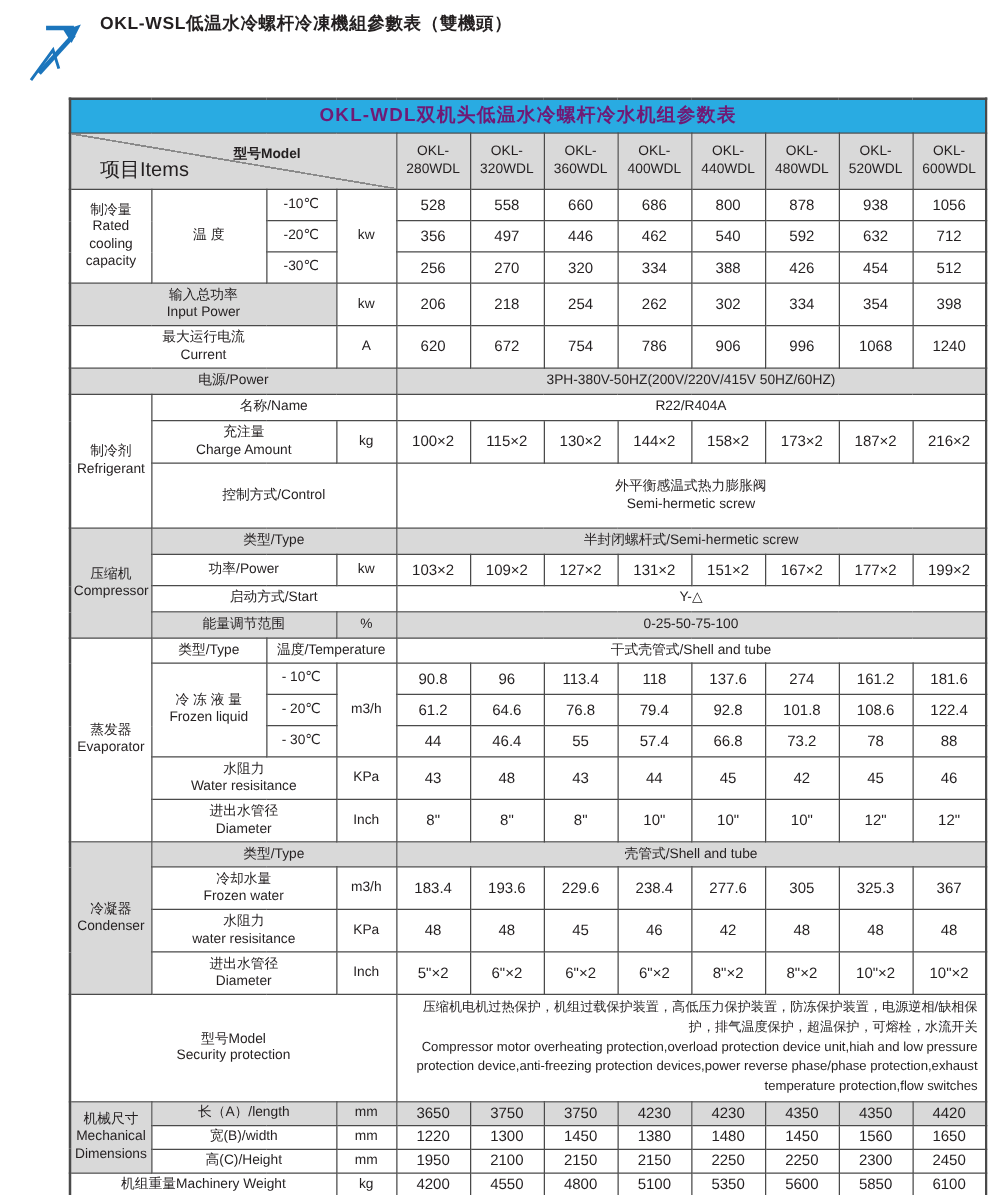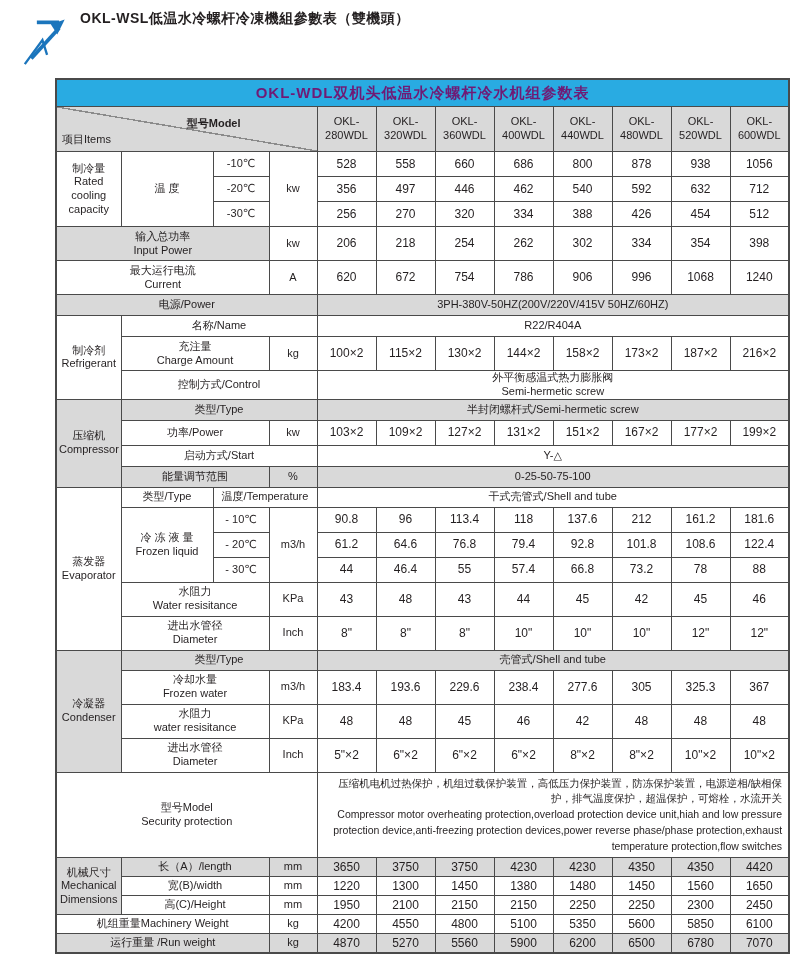--- a/index.html
+++ b/index.html
@@ -25,25 +25,25 @@
   .zh,.en { display:block; }
   .lefttext { text-align:right; padding:3px 6px; }
   .sec-text { font-size:10.5px; line-height:1.5; }
 
   
   .corner-cell { padding:0; }
   .corner { position:relative; height:44px;
             background:linear-gradient(to top right,
               transparent calc(50% - 0.7px), #8a8a8a calc(50% - 0.7px),
               #8a8a8a calc(50% + 0.7px), transparent calc(50% + 0.7px)); }
-  .corner-items { position:absolute; left:5px; bottom:4px; font-size:11px; }
+  .corner-items { position:absolute; left:23px; bottom:4px; font-size:16px; }
   .corner-model { position:absolute; left:50%; top:10px; font-size:11px;font-weight:bold; }
 
   tr.h19 { height:19px; } tr.h20 { height:20px; } tr.h21 { height:21px; }
-  tr.h25 { height:25px; } tr.h34 { height:34px; } tr.h38 { height:28px; }
+  tr.h25 { height:25px; } tr.h34 { height:34px; } tr.h38 { height:52px; }
   tr.h44 { height:44px; } tr.h84 { height:84px; }
 </style>
 </head>
 <body>
 
 <div class="page">
 
   <div class="doc-header">
     <svg class="logo" viewBox="0 0 56 60">
       <path d="M10 50 L40 17" stroke="#1b75bc" stroke-width="4" fill="none"></path>
@@ -246,21 +246,21 @@
         <span class="zh">冷 冻 液 量</span>
         <span class="en">Frozen liquid</span>
       </td>
       <td>- 10℃</td>
       <td rowspan="3">m3/h</td>
       <td class="num">90.8</td>
           <td class="num">96</td>
           <td class="num">113.4</td>
           <td class="num">118</td>
           <td class="num">137.6</td>
-          <td class="num">212</td>
+          <td class="num">274</td>
           <td class="num">161.2</td>
           <td class="num">181.6</td>
     </tr>
     <tr class="h25">
       <td>- 20℃</td>
       <td class="num">61.2</td>
           <td class="num">64.6</td>
           <td class="num">76.8</td>
           <td class="num">79.4</td>
           <td class="num">92.8</td>

